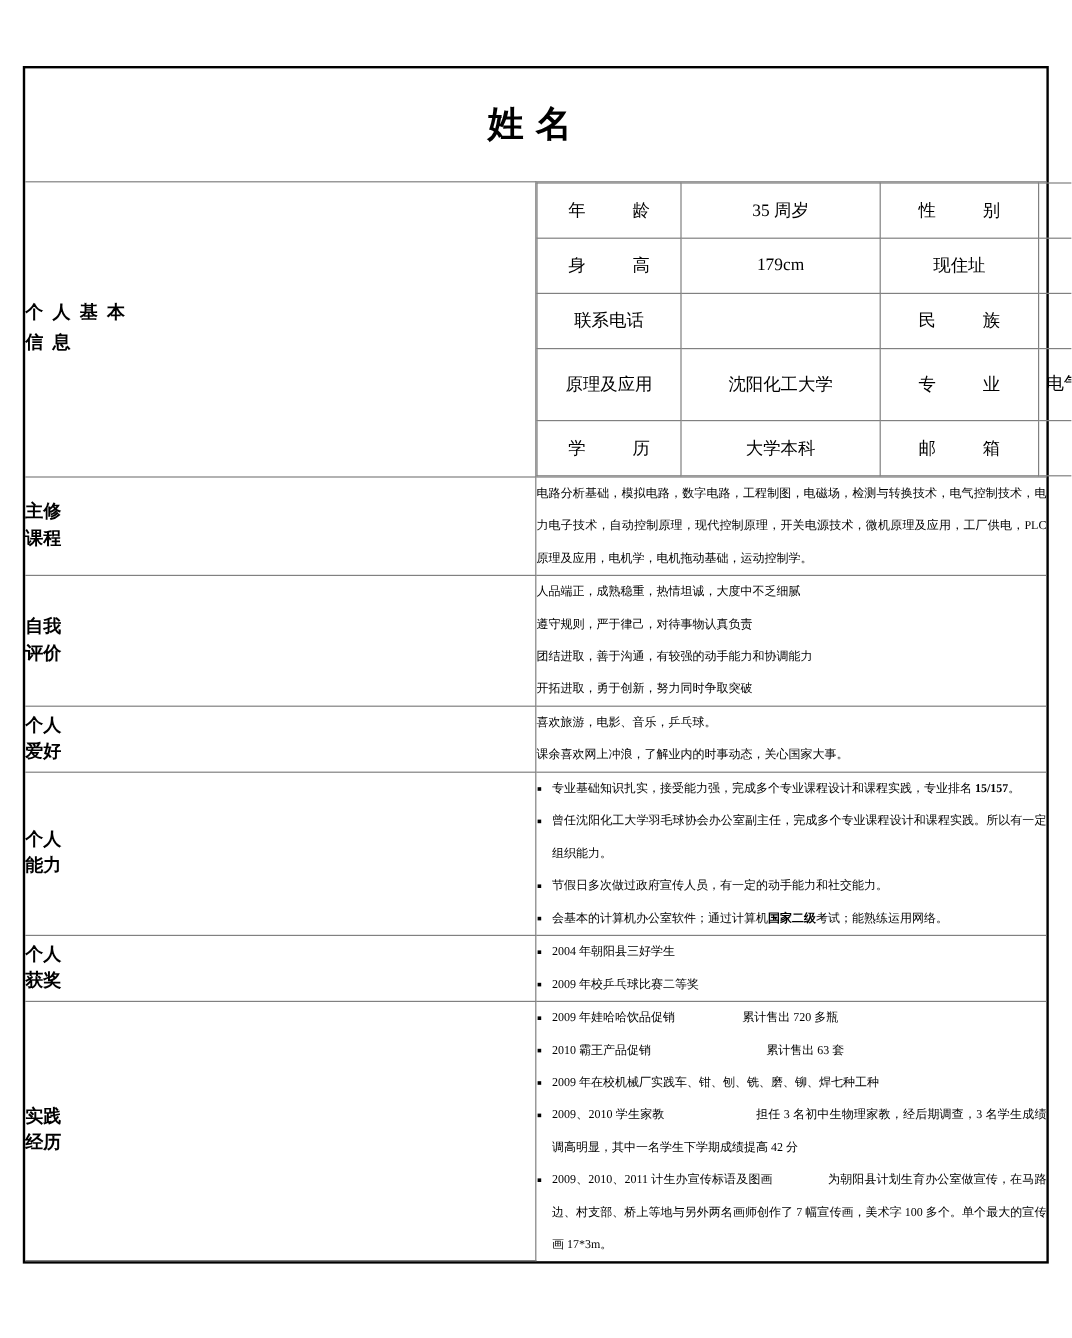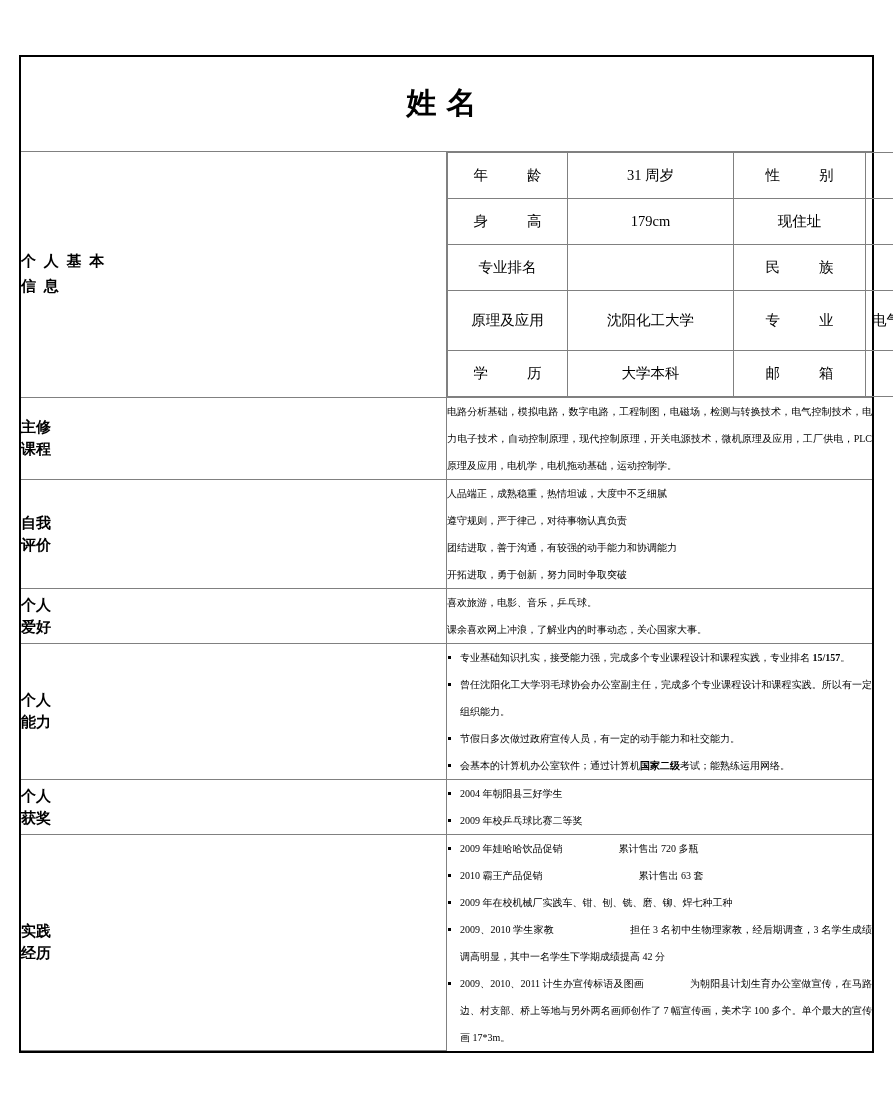--- a/index.html
+++ b/index.html
@@ -164,33 +164,33 @@
           <span class="label-vert">
             <span class="lbl-line">个 人 基 本</span>
             <span class="lbl-line">信 息</span>
           </span>
         </td>
         <td class="info-host">
           <table class="info-table">
             <tbody>
                   <tr class="row-h">
               <td class="c-key"><span class="kv-spread">年龄</span></td>
-              <td class="c-val">31 周岁</td>
+              <td class="c-val">35 周岁</td>
               <td class="c-key2"><span class="kv-spread">性别</span></td>
               <td class="c-val2">男</td>
 
             </tr>
             <tr class="row-h">
               <td class="c-key"><span class="kv-spread">身高</span></td>
               <td class="c-val">179cm</td>
               <td class="c-key2">现住址</td>
               <td class="c-val2">辽宁沈阳</td>
             </tr>
             <tr class="row-h">
-              <td class="c-key">专业排名</td>
+              <td class="c-key">联系电话</td>
               <td class="c-val"></td>
               <td class="c-key2"><span class="kv-spread">民族</span></td>
               <td class="c-val2">汉</td>
             </tr>
             <tr class="row-h2">
               <td class="c-key">原理及应用</td>
               <td class="c-val">沈阳化工大学</td>
               <td class="c-key2"><span class="kv-spread">专业</span></td>
               <td class="c-val2 val-left">电气工程及其自动化</td>
             </tr>

